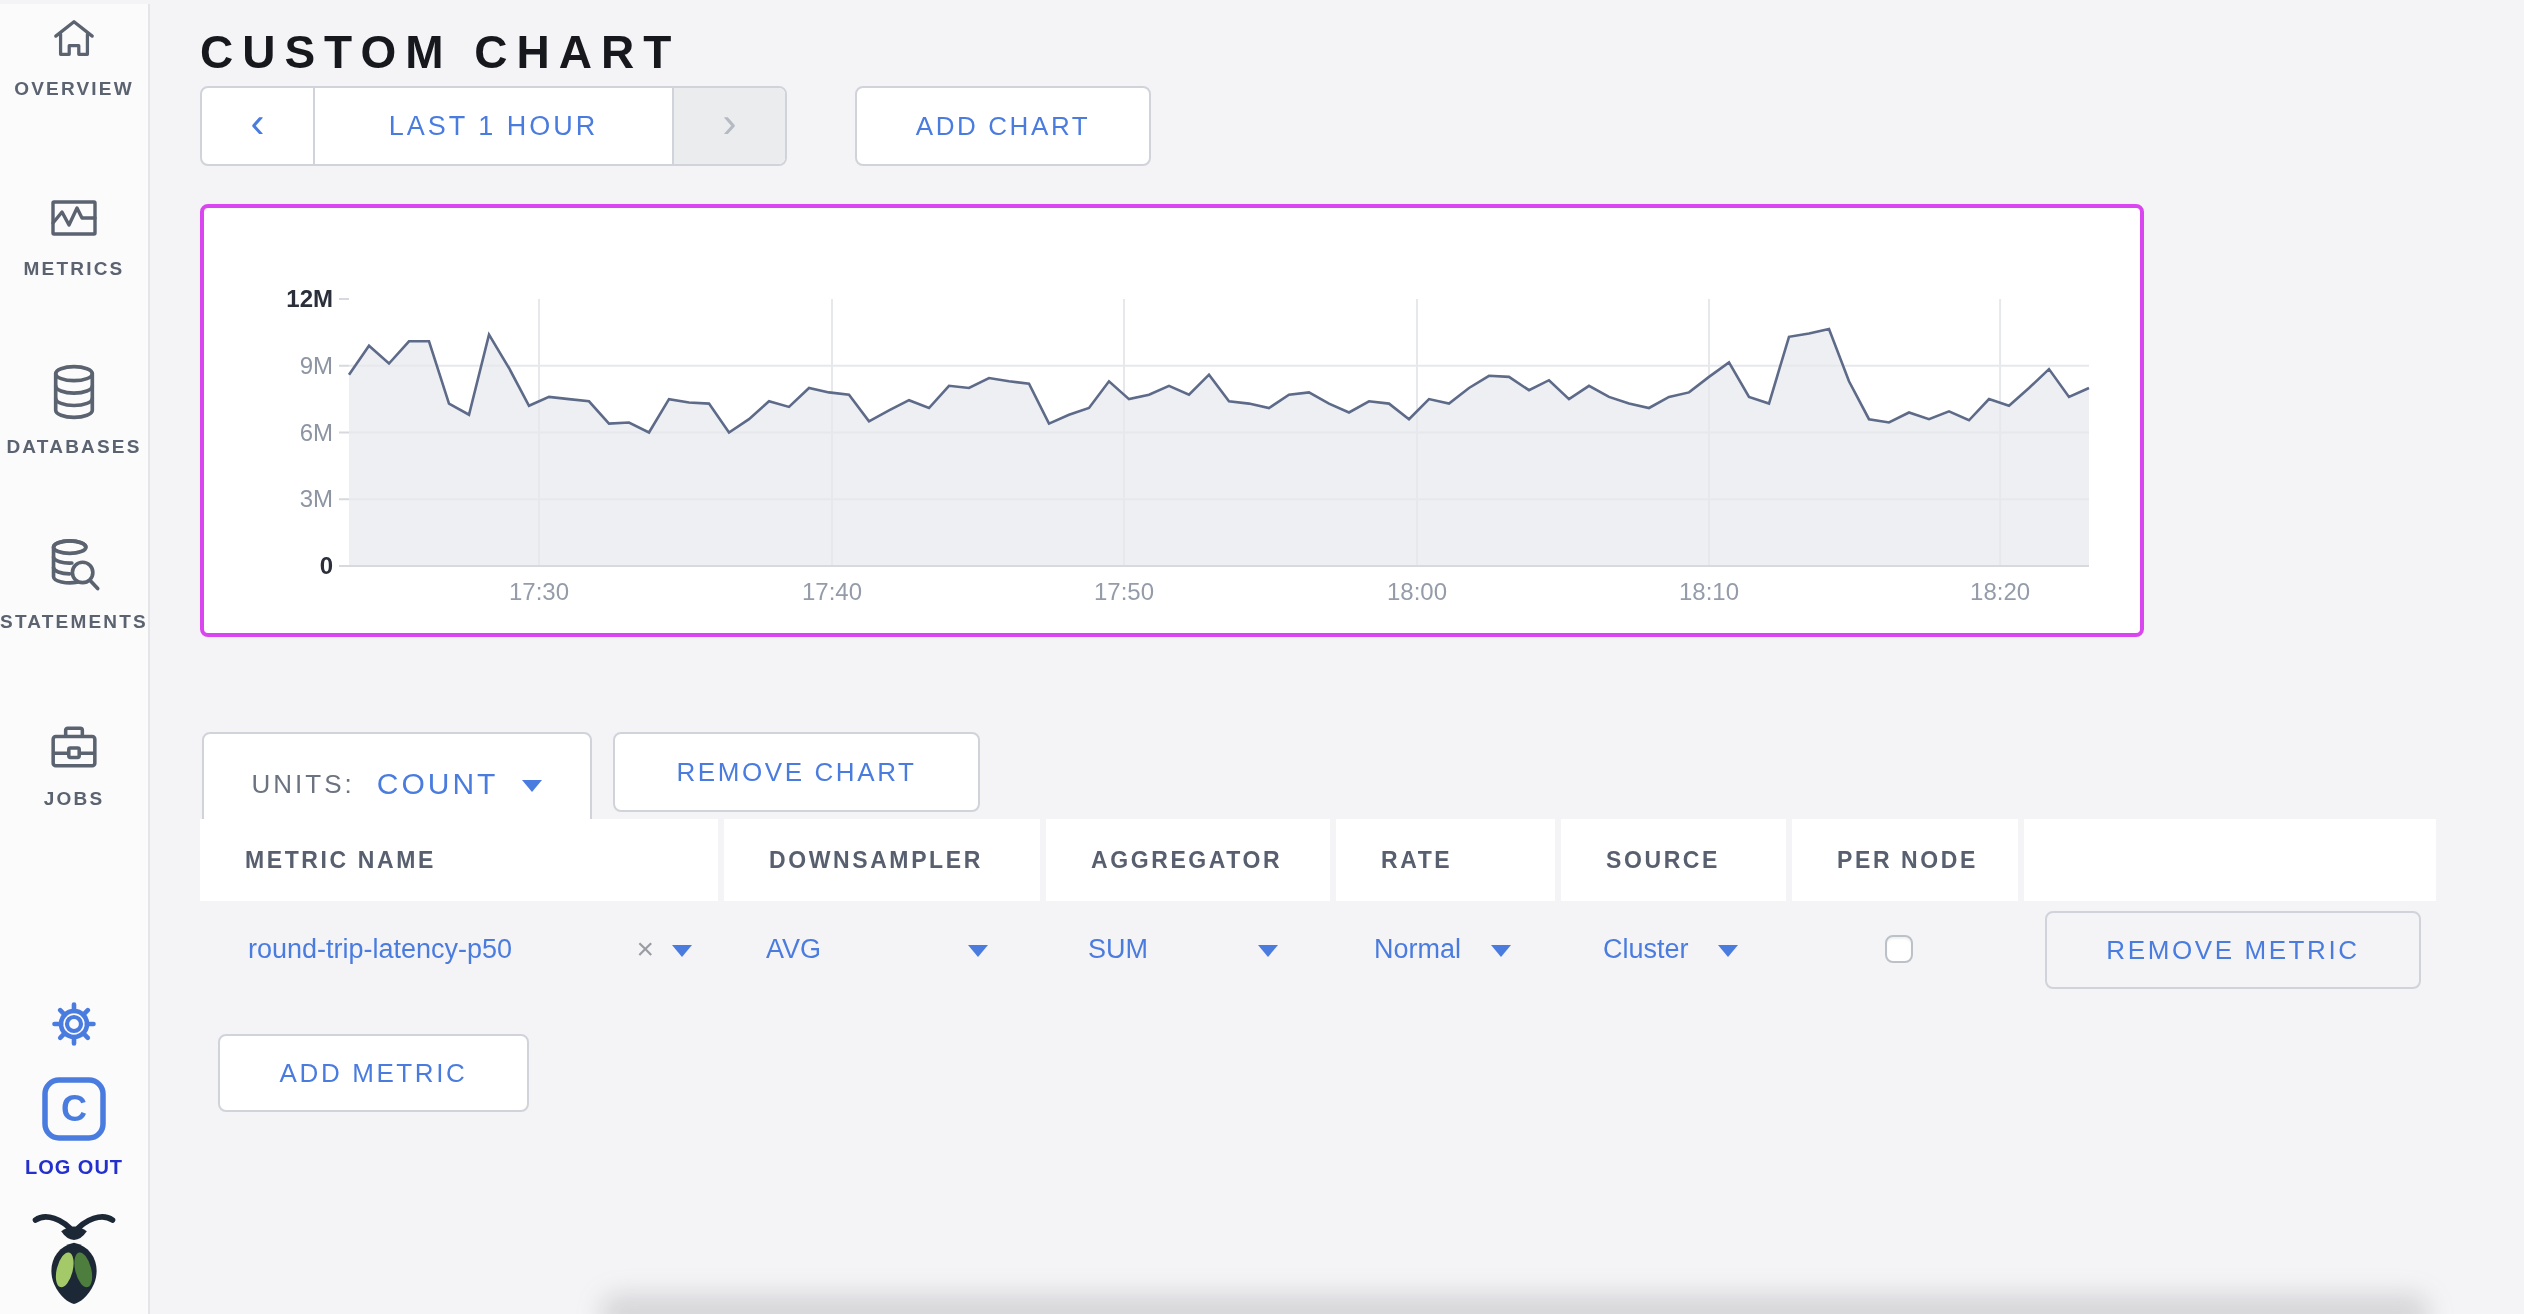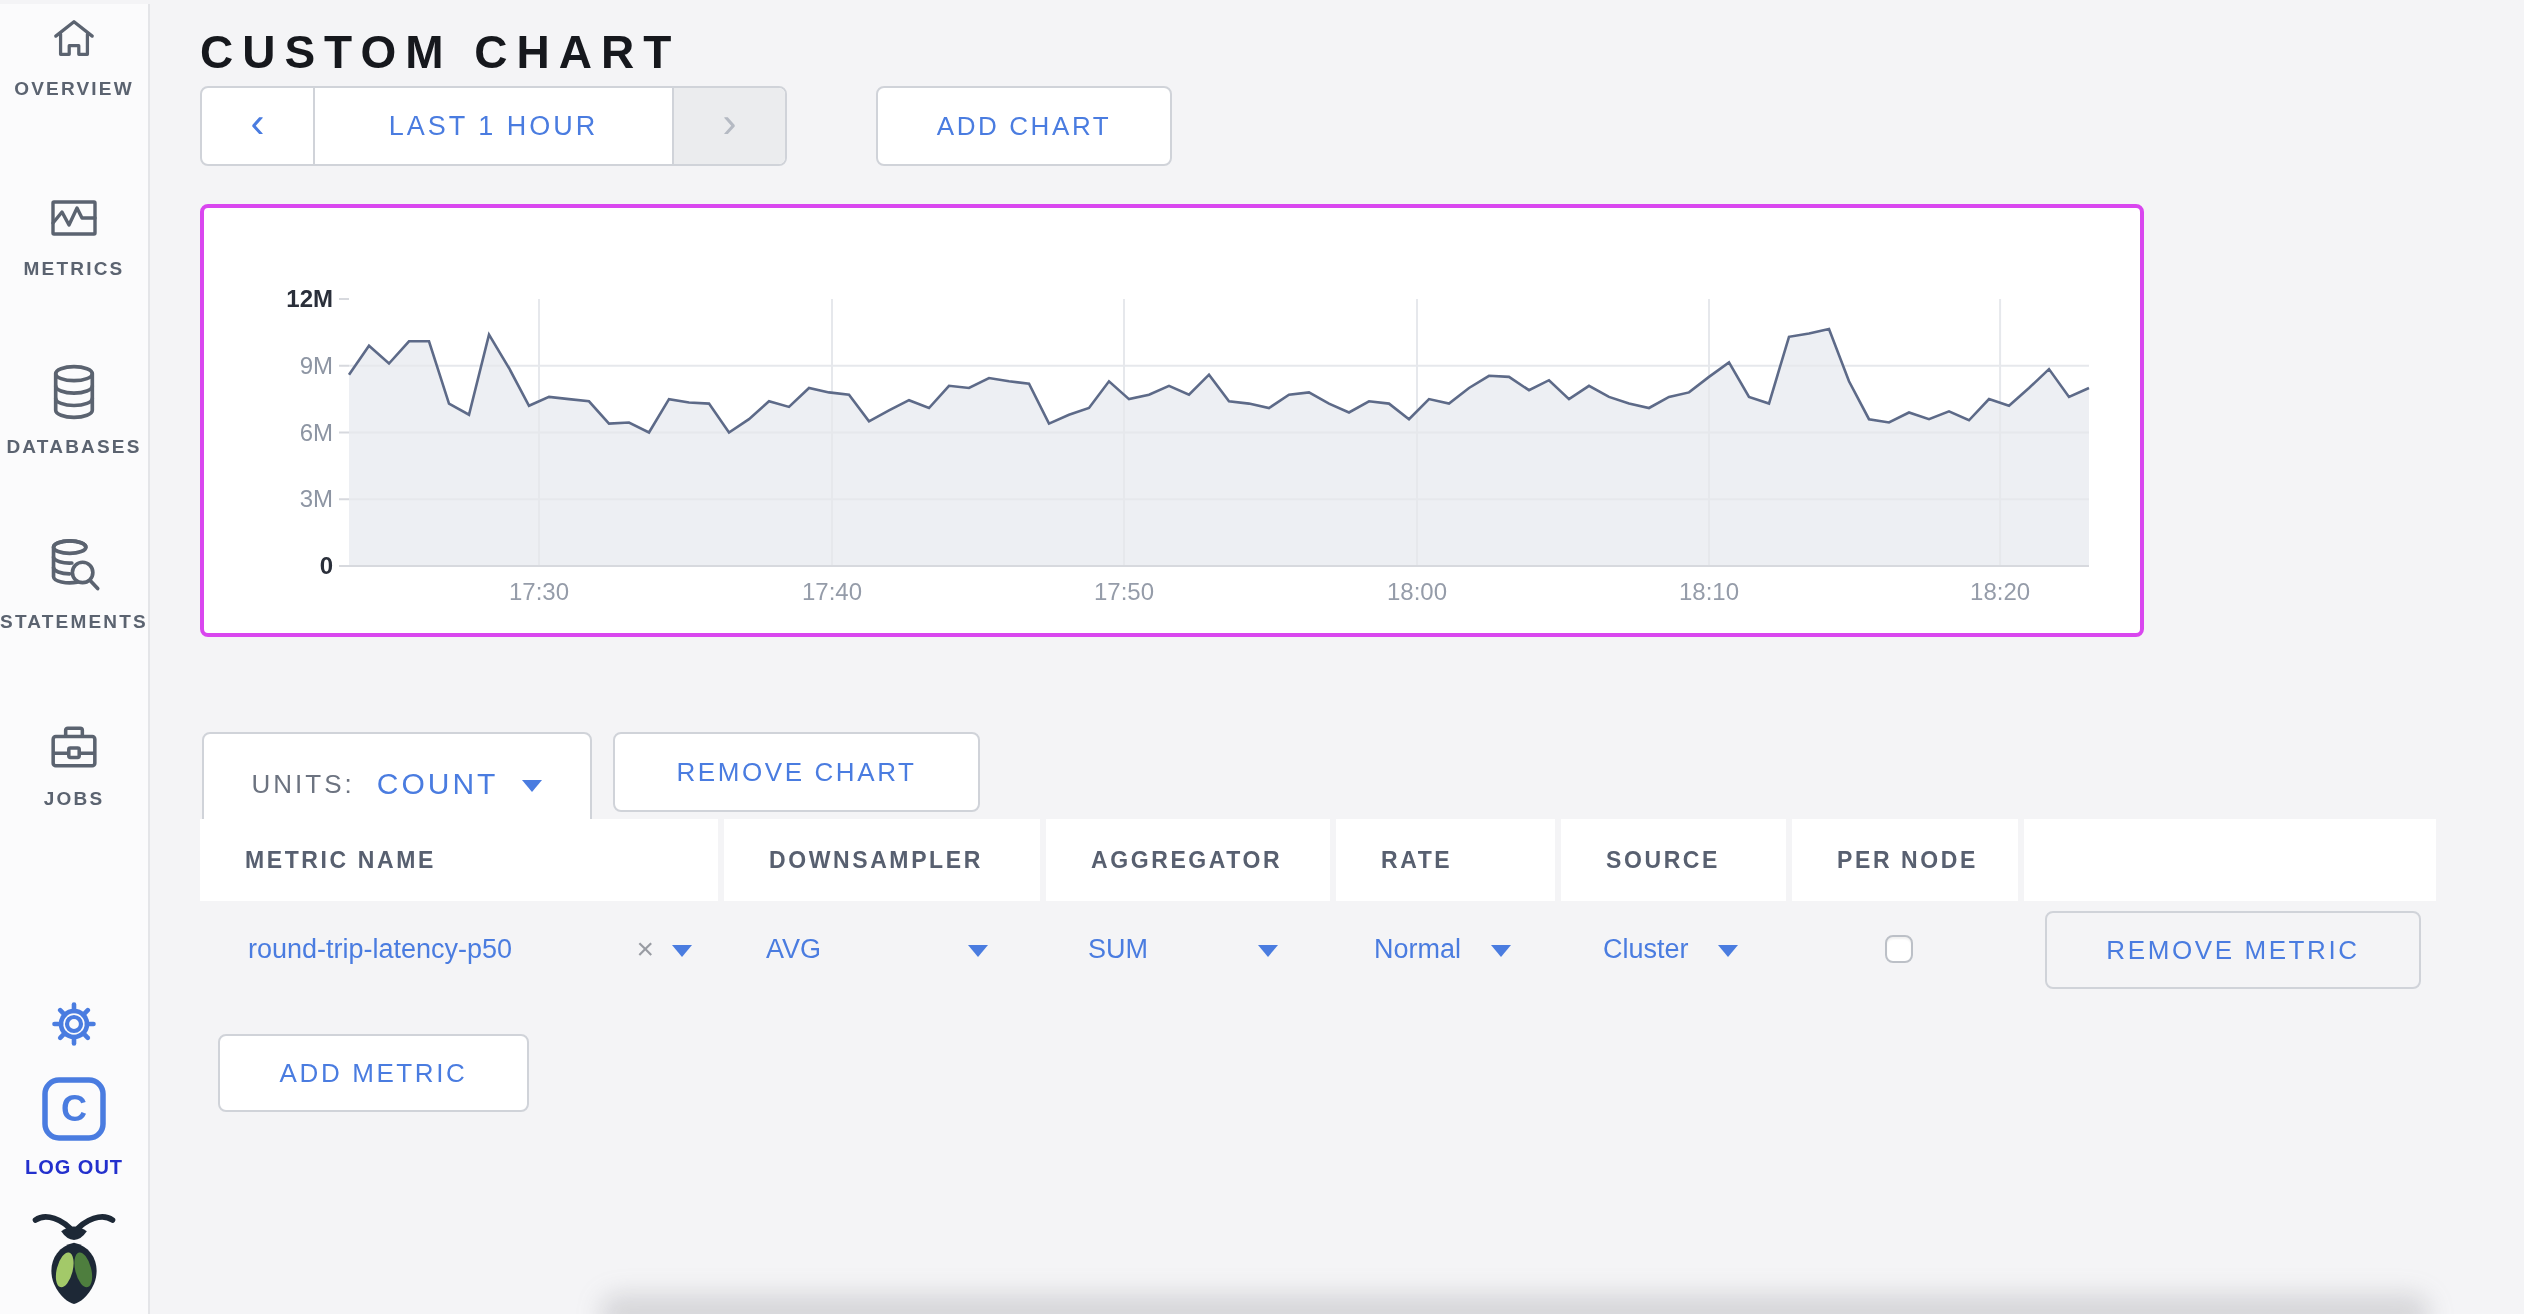--- a/index.html
+++ b/index.html
@@ -173,21 +173,21 @@
   <div class="timebox">
     <div class="seg seg-prev">
       <span class="chev prev">‹</span>
     </div>
     <div class="seg seg-label">LAST 1 HOUR</div>
     <div class="seg seg-next">
       <span class="chev next">›</span>
     </div>
   </div>
 
-  <div class="btn" style="left:855px;top:86px;width:296px;height:80px;margin-left:21px;">ADD CHART</div>
+  <div class="btn" style="left:855px;top:86px;width:296px;height:80px;">ADD CHART</div>
 
   <div class="chart-card">
     <svg id="chart-svg" width="1944" height="433" viewBox="0 0 1944 433">
         <path d="M145,358 L145.0,166.7 L 165.0,137.7 L 185.0,155.5 L 205.0,133.3 L 225.0,133.3 L 245.0,195.6 L 265.0,206.7 L 285.0,126.6 L 305.0,160.0 L 325.0,197.8 L 345.0,188.9 L 365.0,191.1 L 385.0,193.3 L 405.0,215.6 L 425.0,214.5 L 445.0,224.5 L 465.0,191.1 L 485.0,194.5 L 505.0,195.6 L 525.0,224.5 L 545.0,211.2 L 565.0,193.3 L 585.0,198.9 L 605.0,180.0 L 625.0,184.4 L 645.0,186.7 L 665.0,213.4 L 685.0,202.3 L 705.0,192.2 L 725.0,200.0 L 745.0,177.8 L 765.0,180.0 L 785.0,170.0 L 805.0,173.3 L 825.0,175.6 L 845.0,215.6 L 865.0,206.7 L 885.0,200.0 L 905.0,173.3 L 925.0,191.1 L 945.0,186.7 L 965.0,177.8 L 985.0,186.7 L 1005.0,166.7 L 1025.0,193.3 L 1045.0,195.6 L 1065.0,200.0 L 1085.0,186.7 L 1105.0,184.4 L 1125.0,195.6 L 1145.0,204.5 L 1165.0,193.3 L 1185.0,195.6 L 1205.0,211.2 L 1225.0,191.1 L 1245.0,195.6 L 1265.0,180.0 L 1285.0,167.8 L 1305.0,168.9 L 1325.0,182.2 L 1345.0,172.2 L 1365.0,191.1 L 1385.0,177.8 L 1405.0,188.9 L 1425.0,195.6 L 1445.0,200.0 L 1465.0,188.9 L 1485.0,184.4 L 1505.0,168.9 L 1525.0,154.4 L 1545.0,188.9 L 1565.0,195.6 L 1585.0,128.8 L 1605.0,125.5 L 1625.0,121.0 L 1645.0,173.3 L 1665.0,211.2 L 1685.0,214.5 L 1705.0,204.5 L 1725.0,211.2 L 1745.0,203.4 L 1765.0,212.3 L 1785.0,191.1 L 1805.0,197.8 L 1825.0,180.0 L 1845.0,161.1 L 1865.0,188.9 L 1885.0,180.0 L1885,358 Z" fill="#edeff3" stroke="none"></path>
         <line x1="335.00800000000004" y1="91" x2="335.00800000000004" y2="358" stroke="#e6e8ec" stroke-width="2"></line>
         <line x1="628.024" y1="91" x2="628.024" y2="358" stroke="#e6e8ec" stroke-width="2"></line>
         <line x1="919.996" y1="91" x2="919.996" y2="358" stroke="#e6e8ec" stroke-width="2"></line>
         <line x1="1213.012" y1="91" x2="1213.012" y2="358" stroke="#e6e8ec" stroke-width="2"></line>
         <line x1="1504.984" y1="91" x2="1504.984" y2="358" stroke="#e6e8ec" stroke-width="2"></line>
         <line x1="1796.086" y1="91" x2="1796.086" y2="358" stroke="#e6e8ec" stroke-width="2"></line>

